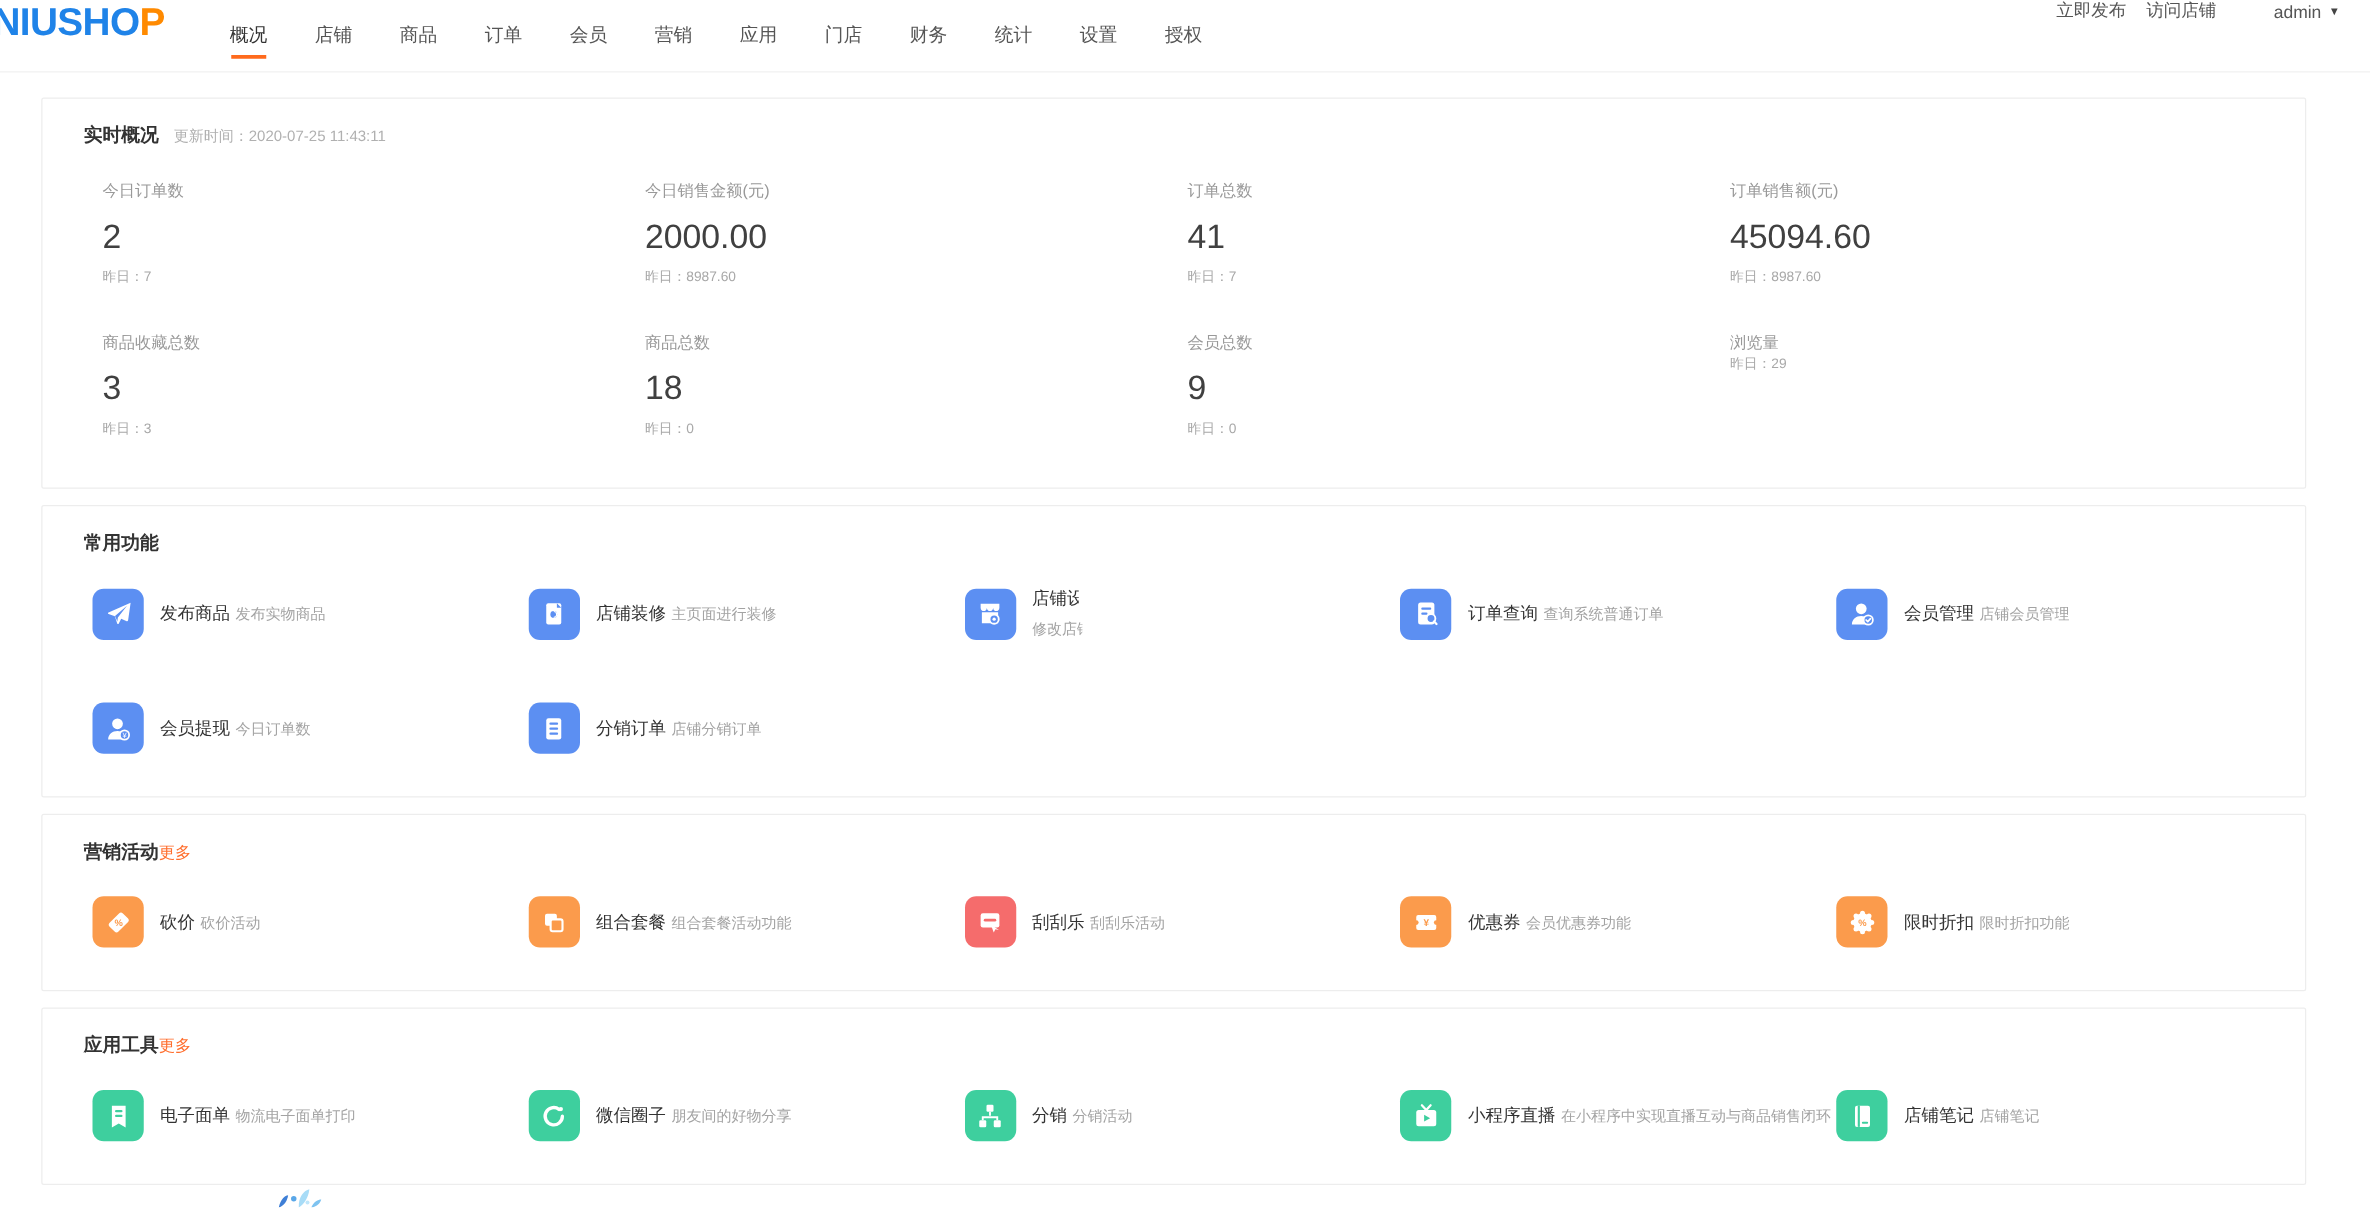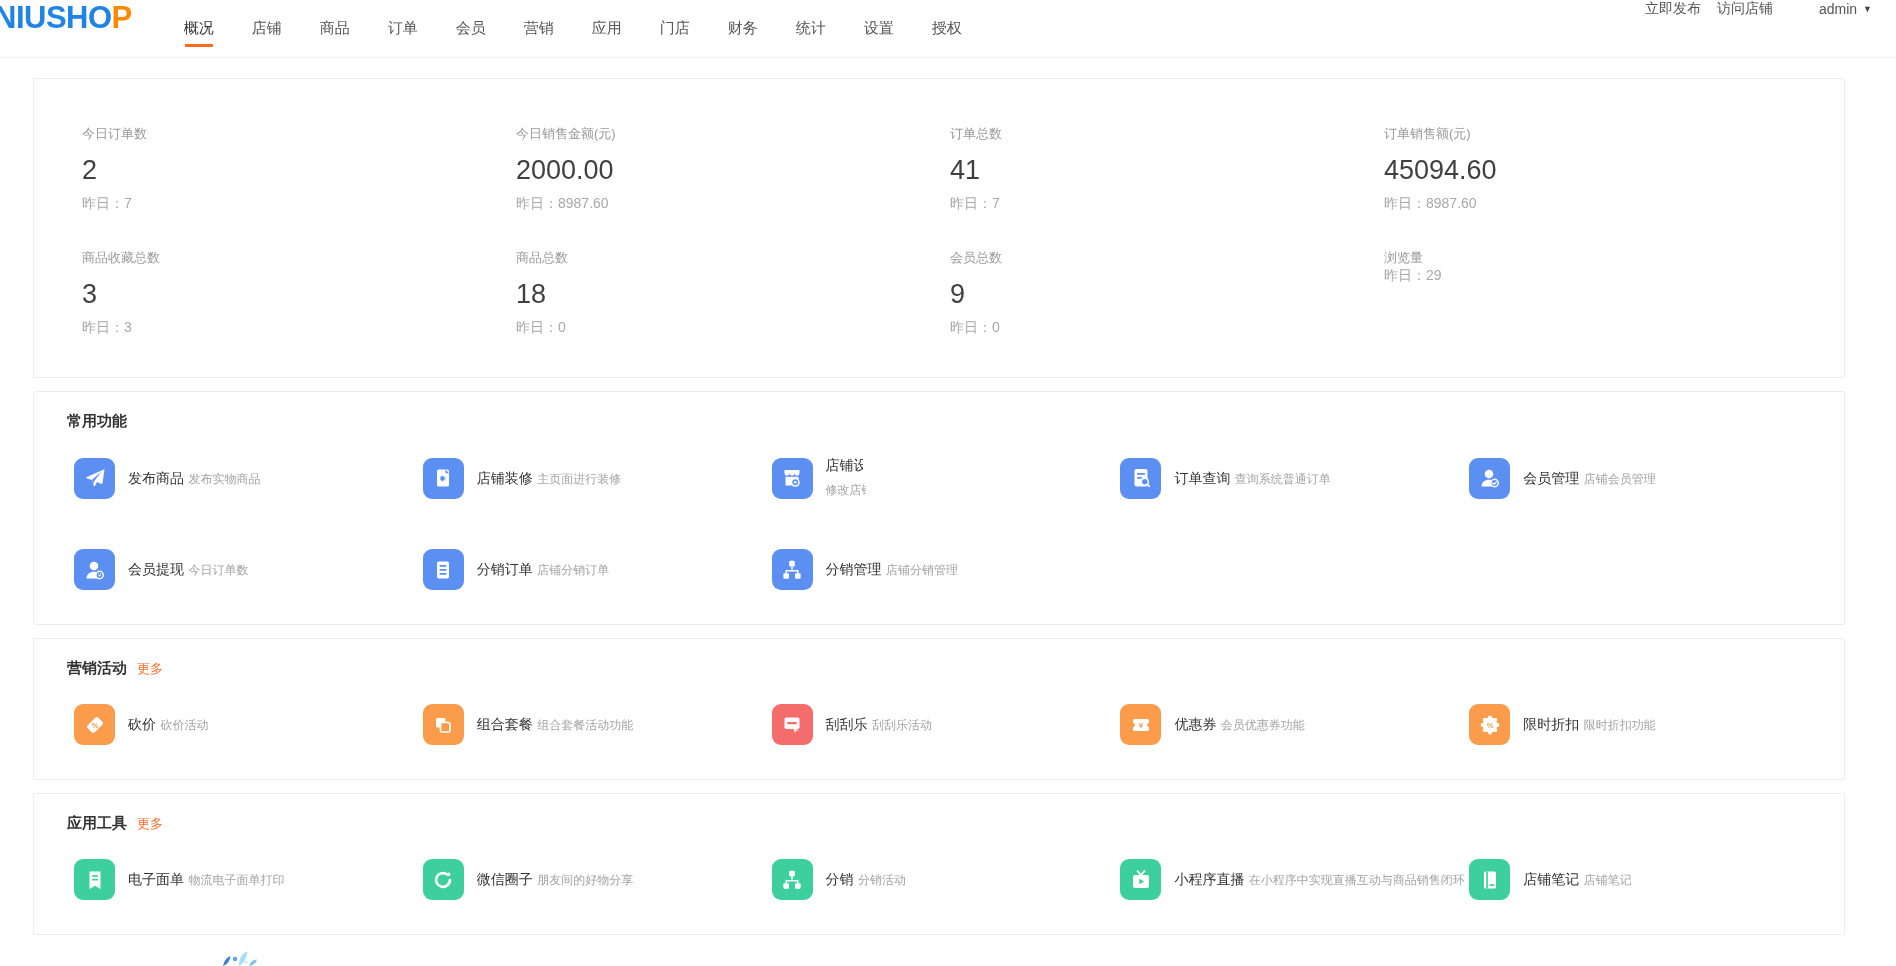--- a/index.html
+++ b/index.html
@@ -23,28 +23,28 @@
   .admin { margin-left:46px; cursor:pointer; display:flex; align-items:center; gap:6px; }
   .caret { font-size:9px; color:#444; }
 
   
   .card { margin:13px 51px 13px 33px; border:1px solid #ededed; border-radius:2px;
     background:#fff; padding:20px 0 34px; }
   .card.first { margin-top:20px; padding-bottom:40px; }
   .card-head { padding:0 26px 0 33px; display:flex; align-items:baseline; }
   .card-title { font-size:15px; font-weight:bold; color:#333; }
   .updated { font-size:12px; color:#b0b0b0; margin-left:12px; }
-  .more-link { font-size:13px; color:#ff6d2c; margin-left:10px; cursor:pointer; }
+  .more-link { font-size:13px; color:#ff6d2c; cursor:pointer; }
 
   
   .stats-grid { display:grid; grid-template-columns:repeat(4,1fr);
     padding:26px 26px 0 48px; row-gap:36px; }
   .stat-label { font-size:13px; color:#999; }
   .stat-value { font-size:27px; color:#404040; margin:12px 0 9px; }
-  .stat-yest { font-size:14px; color:#a8a8a8; }
+  .stat-yest { font-size:11px; color:#a8a8a8; }
 
   
   .feature-grid { display:grid; grid-template-columns:repeat(5,1fr);
     padding:26px 26px 0 40px; row-gap:50px; }
   .feature { display:flex; align-items:center; cursor:pointer; }
   .f-icon { width:41px; height:41px; border-radius:9px; flex:0 0 41px;
     display:flex; align-items:center; justify-content:center; }
   .ic-blue   { background:#5c8ff2; color:#5c8ff2; }
   .ic-orange { background:#fb9b4c; color:#fb9b4c; }
   .ic-red    { background:#f56c6c; color:#f56c6c; }
@@ -83,20 +83,24 @@
     <span class="nav-link">立即发布</span>
     <span class="nav-link">访问店铺</span>
     <span class="admin">
       <span>admin</span>
       <span class="caret">▼</span>
     </span>
   </div>
 </div>
 
 <div class="card first">
+  <div class="card-head">
+    <span class="card-title">实时概况</span>
+    <span class="updated">更新时间：2020-07-25 11:43:11</span>
+  </div>
   <div class="stats-grid">
     <div>
       <div class="stat-label">今日订单数</div>
       <div class="stat-value">2</div>
       <div class="stat-yest">昨日：7</div>
     </div>
     <div>
       <div class="stat-label">今日销售金额(元)</div>
       <div class="stat-value">2000.00</div>
       <div class="stat-yest">昨日：8987.60</div>
@@ -225,34 +229,20 @@
         <svg viewBox="0 0 24 24" width="24" height="24">
             <rect x="6" y="3.5" width="12" height="17" rx="1.8" fill="#fff"></rect>
             <rect x="8.5" y="7" width="7" height="1.8" rx=".9" fill="currentColor"></rect>
             <rect x="8.5" y="11" width="7" height="1.8" rx=".9" fill="currentColor"></rect>
             <rect x="8.5" y="15" width="7" height="1.8" rx=".9" fill="currentColor"></rect>
           </svg>
       </span>
       <span class="f-text">
         <span class="f-title">分销订单</span>
         <span class="f-desc">店铺分销订单</span>
-      </span>
-    </div>
-    <div class="feature">
-      <span class="f-icon ic-blue">
-        <svg viewBox="0 0 24 24" width="24" height="24">
-            <rect x="9.2" y="2.8" width="5.6" height="5.6" rx="1" fill="#fff"></rect>
-            <path d="M12 8.4v3.2M6.2 15.2v-2.4h11.6v2.4" stroke="#fff" stroke-width="1.5" fill="none"></path>
-            <rect x="3.4" y="15.2" width="5.6" height="5.6" rx="1" fill="#fff"></rect>
-            <rect x="15" y="15.2" width="5.6" height="5.6" rx="1" fill="#fff"></rect>
-          </svg>
-      </span>
-      <span class="f-text">
-        <span class="f-title">分销管理</span>
-        <span class="f-desc">店铺分销管理</span>
       </span>
     </div>
   </div>
 </div>
 
 <div class="card">
   <div class="card-head">
     <span class="card-title">营销活动</span>
     <span class="more-link">更多</span>
   </div>

